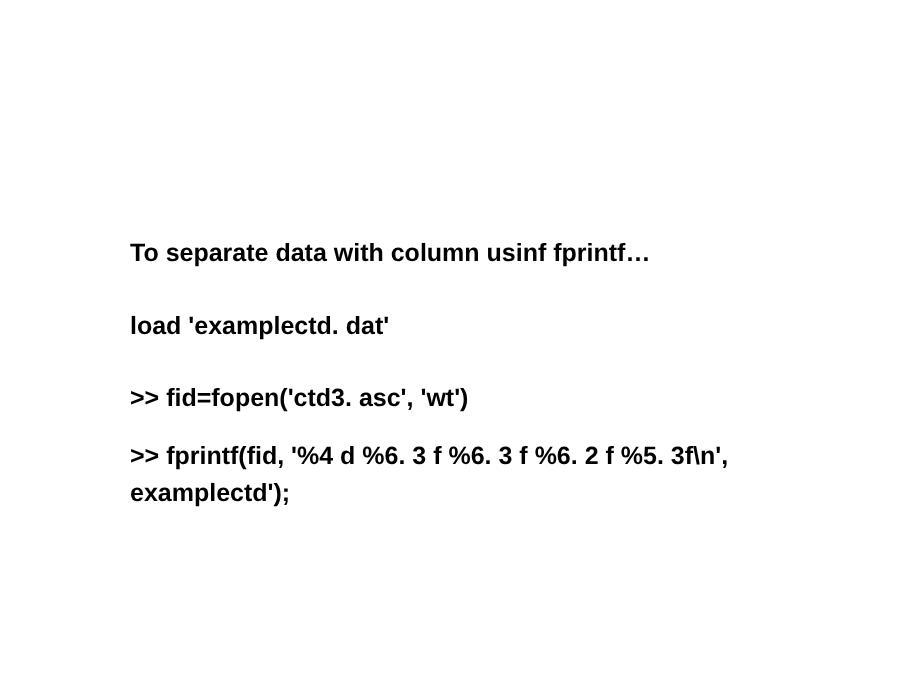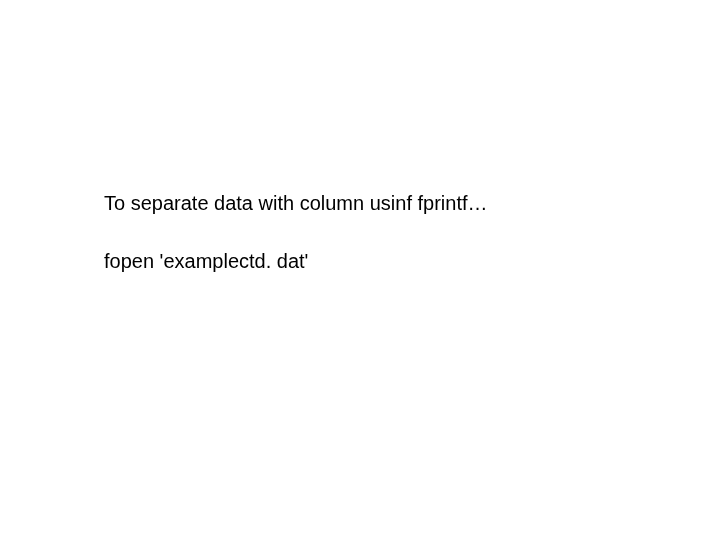--- a/index.html
+++ b/index.html
@@ -1,18 +1,19 @@
 <!DOCTYPE html>
 <html><head>
   <meta charset="utf-8">
   <style>
     * {
       margin: 16px;
       padding: 0;
       box-sizing: border-box;
+      font-weight: bold;
     }
     body {
       width: 720px;
       height: 540px;
       background: #ffffff;
       font-family: Arial, Helvetica, sans-serif;
       font-size: 20px;
       color: #000000;
       padding: 140px 40px 40px 40px;
       line-height: 1.5;
@@ -26,17 +27,19 @@
     }
   </style>
 </head>
 <body>
 
 <div class="content-block">
   <span>To separate data with column usinf fprintf…</span>
 </div>
 
 <div class="content-block">
-  <span>fopen 'examplectd. dat'</span>
+  <span>load 'examplectd. dat'</span>
 </div>
 
 <div class="content-block">
+  <span class="code-line">&gt;&gt; fid=fopen('ctd3. asc', 'wt')</span>
+  <span class="code-line">&gt;&gt; fprintf(fid, '%4 d %6. 3 f %6. 3 f %6. 2 f %5. 3f\n', examplectd');</span>
 </div>
 
 </body></html>

